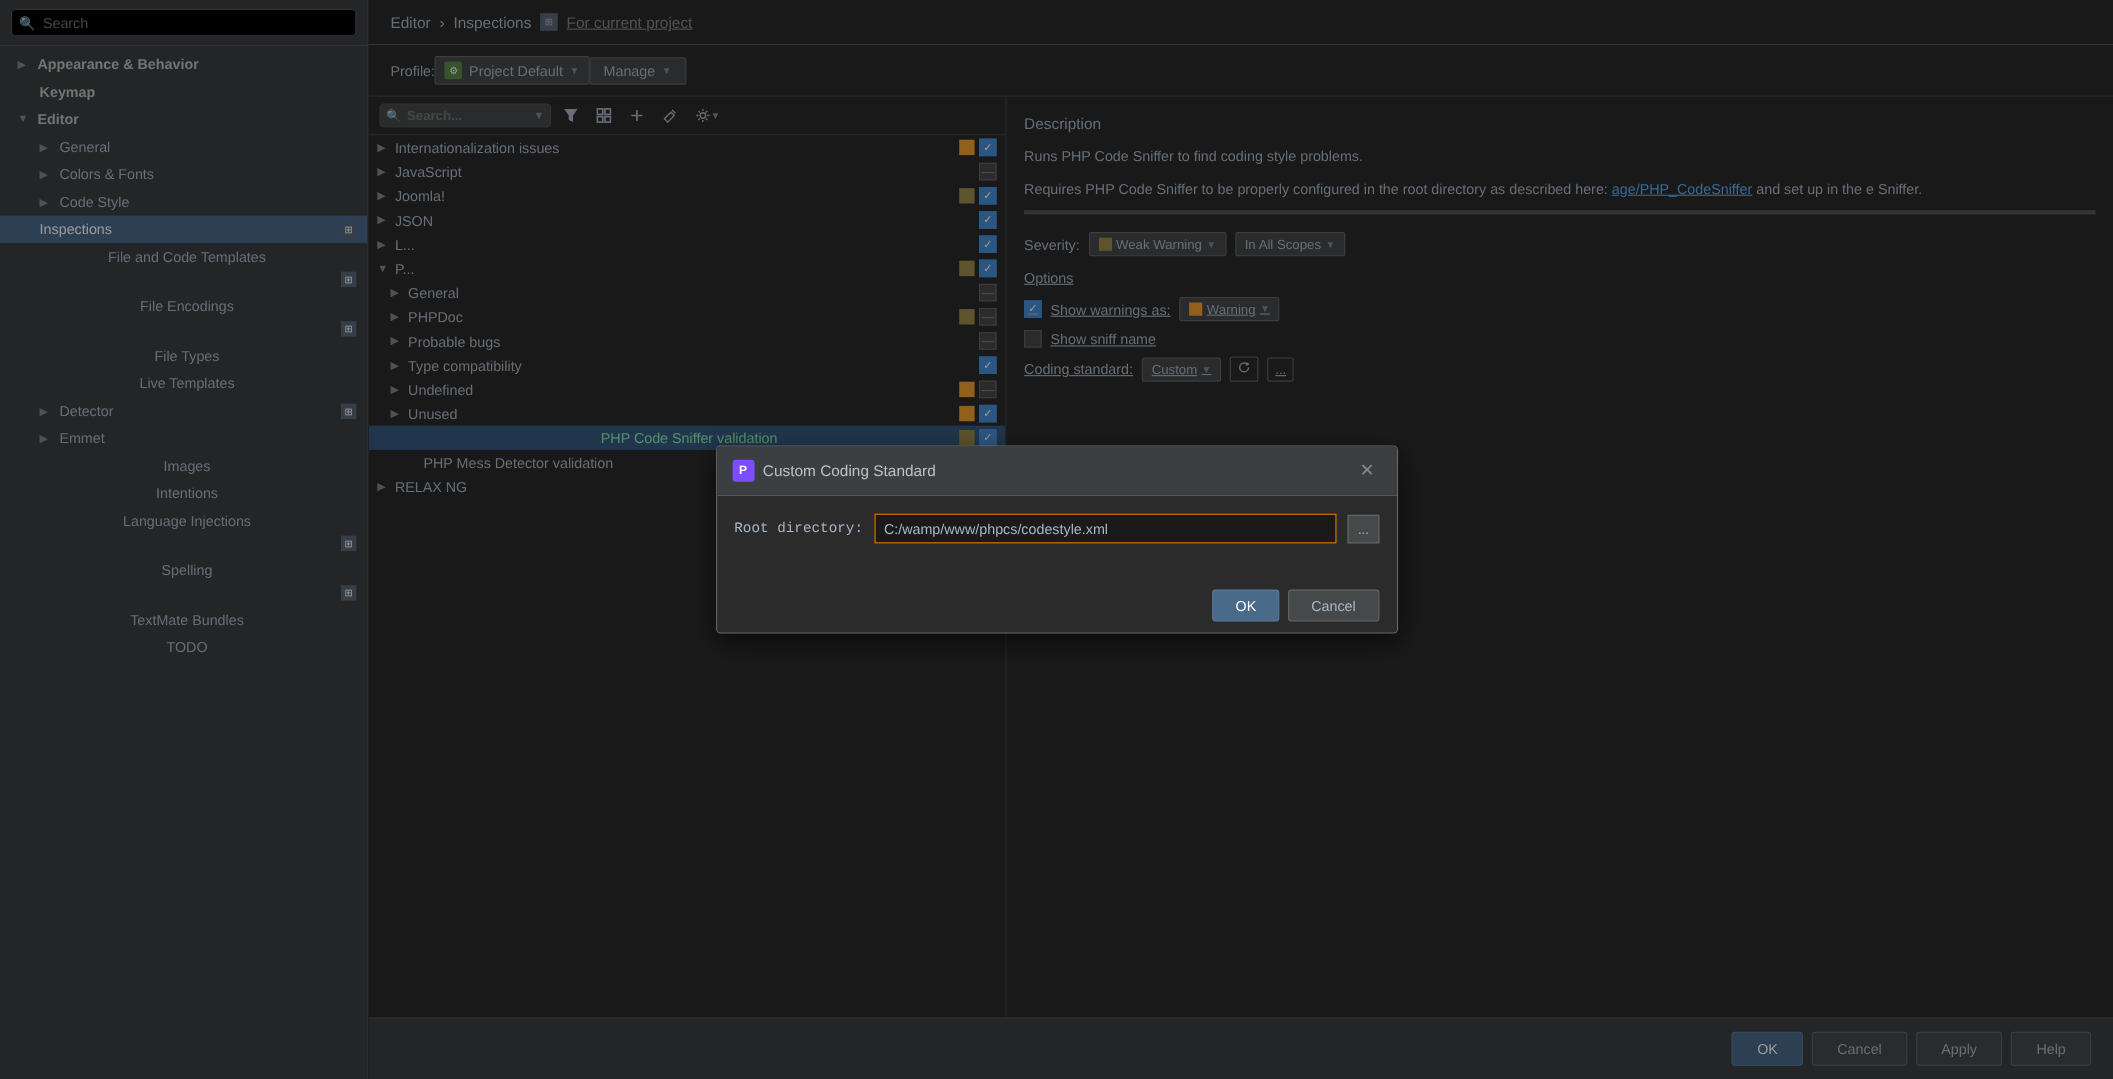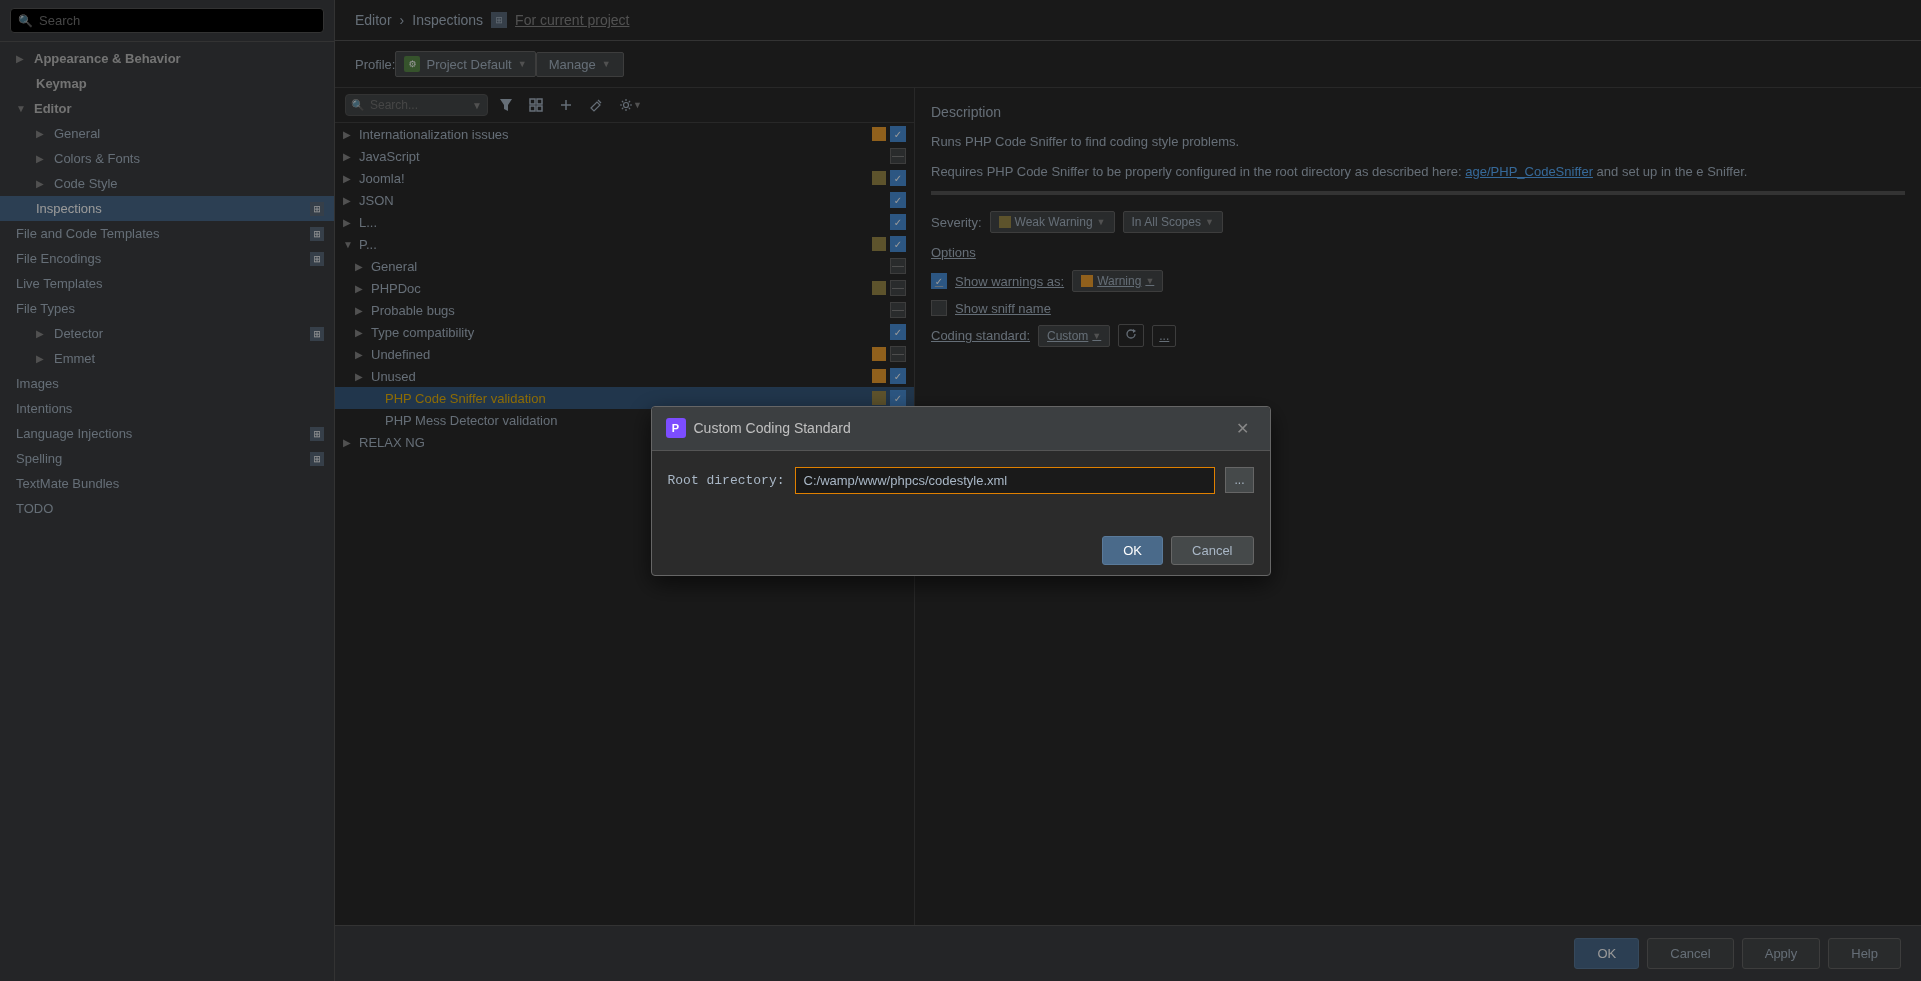--- a/index.html
+++ b/index.html
@@ -97,20 +97,21 @@
     .tree-item-label.bold {
       font-weight: bold;
       color: #c0c0c0;
     }
 
     .tree-child {
       padding-left: 36px;
     }
 
     .tree-child-2 {
+      flex-direction: column;
     }
 
     .page-icon {
       width: 14px;
       height: 14px;
       background: #888;
       display: inline-flex;
       align-items: center;
       justify-content: center;
       font-size: 9px;
@@ -216,22 +217,23 @@
       border-bottom: 1px solid #444;
     }
 
     .tree-search {
       background: #45494a;
       border: 1px solid #555;
       border-radius: 4px;
       color: #a9b7c6;
       padding: 3px 8px 3px 24px;
       font-size: 12px;
-      width: 143px;
+      width: 156px;
       outline: none;
+      font-weight: bold;
     }
 
     .toolbar-icon-btn {
       background: none;
       border: none;
       color: #a9b7c6;
       cursor: pointer;
       padding: 3px 5px;
       font-size: 14px;
       display: flex;
@@ -261,21 +263,22 @@
       font-size: 10px;
       width: 12px;
     }
 
     .inspection-row .row-label {
       flex: 1;
       font-size: 13px;
     }
 
     .inspection-row.selected-row .row-label {
-      color: #eab308;
+      color: #86efac;
+      text-align: center;
     }
 
     .color-box {
       width: 14px;
       height: 14px;
       display: inline-block;
       flex-shrink: 0;
     }
 
     .check-box {
@@ -662,25 +665,25 @@
         <span class="tree-item-label">File and Code Templates</span>
         <span class="page-icon" style="background:#5a6a7a;font-size:9px;padding:2px;">⊞</span>
       </div>
 
       <div class="tree-item tree-child-2">
         <span class="tree-item-label">File Encodings</span>
         <span class="page-icon" style="background:#5a6a7a;font-size:9px;padding:2px;">⊞</span>
       </div>
 
       <div class="tree-item tree-child-2">
+        <span class="tree-item-label">File Types</span>
+      </div>
+
+      <div class="tree-item tree-child-2">
         <span class="tree-item-label">Live Templates</span>
-      </div>
-
-      <div class="tree-item tree-child-2">
-        <span class="tree-item-label">File Types</span>
       </div>
 
       <div class="tree-item tree-child">
         <span class="arrow">▶</span>
         <span class="tree-item-label">Detector</span>
         <span class="page-icon" style="background:#5a6a7a;font-size:9px;padding:2px;">⊞</span>
       </div>
 
       <div class="tree-item tree-child">
         <span class="arrow">▶</span>

